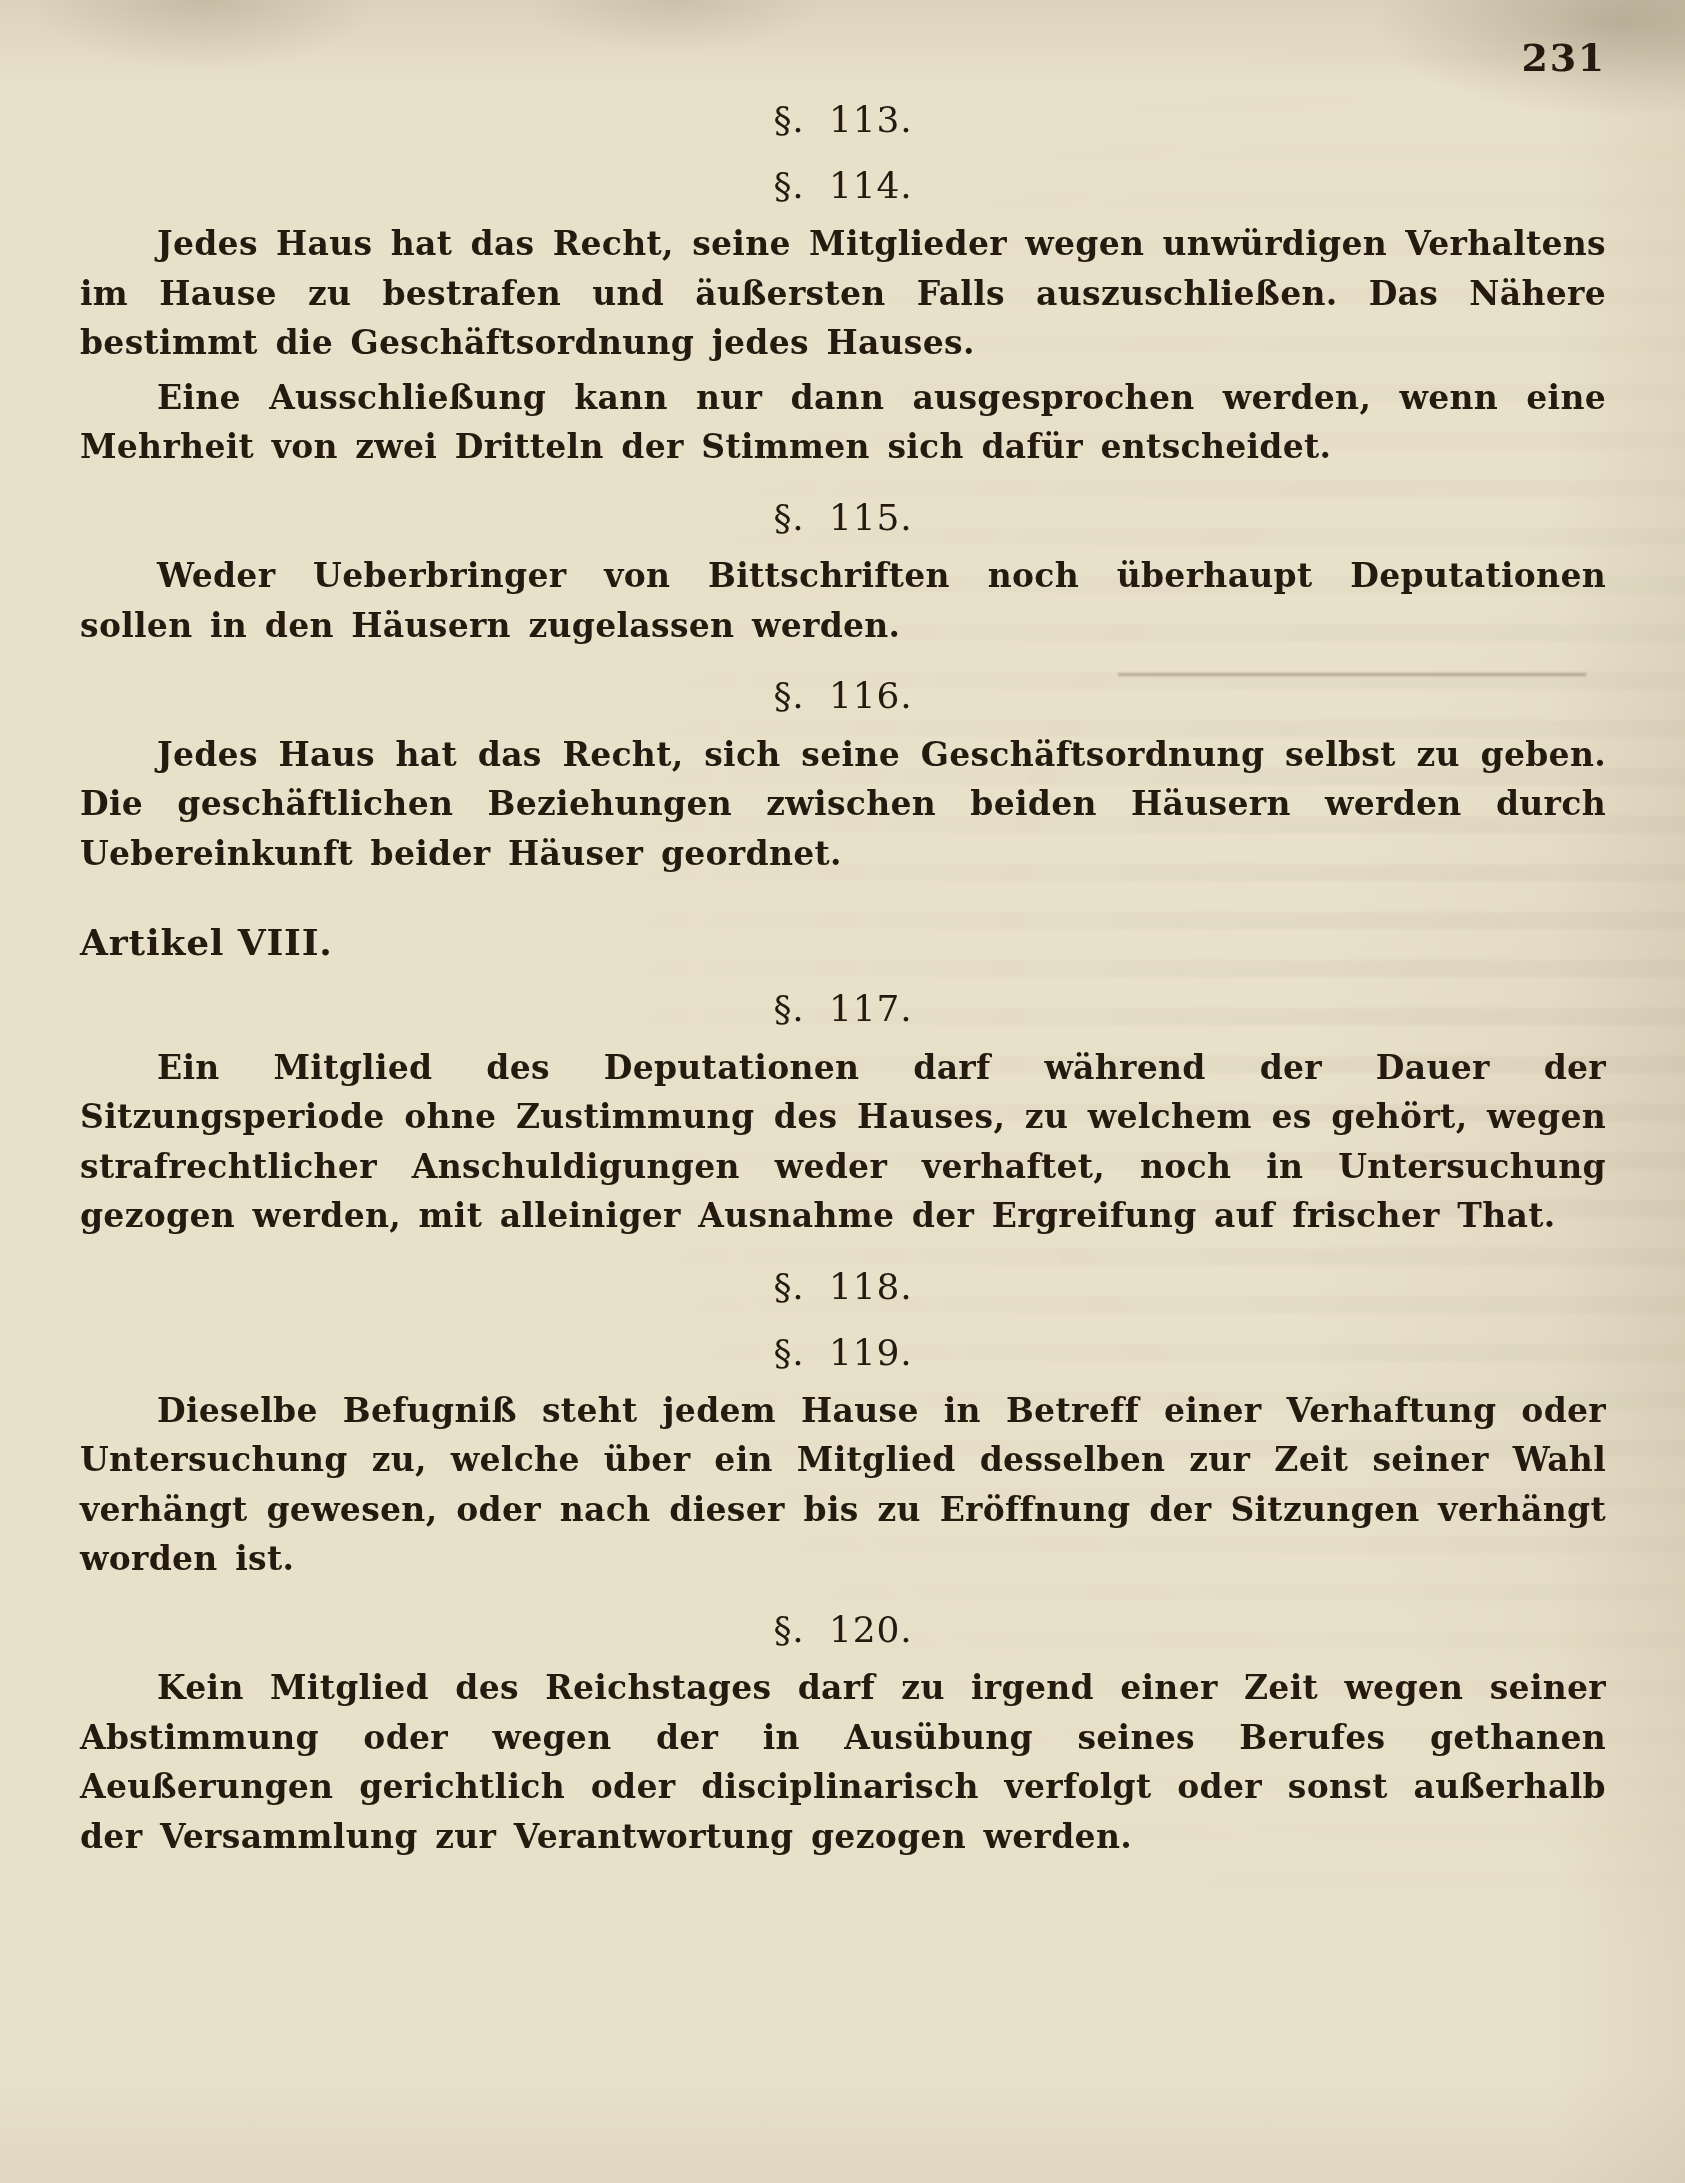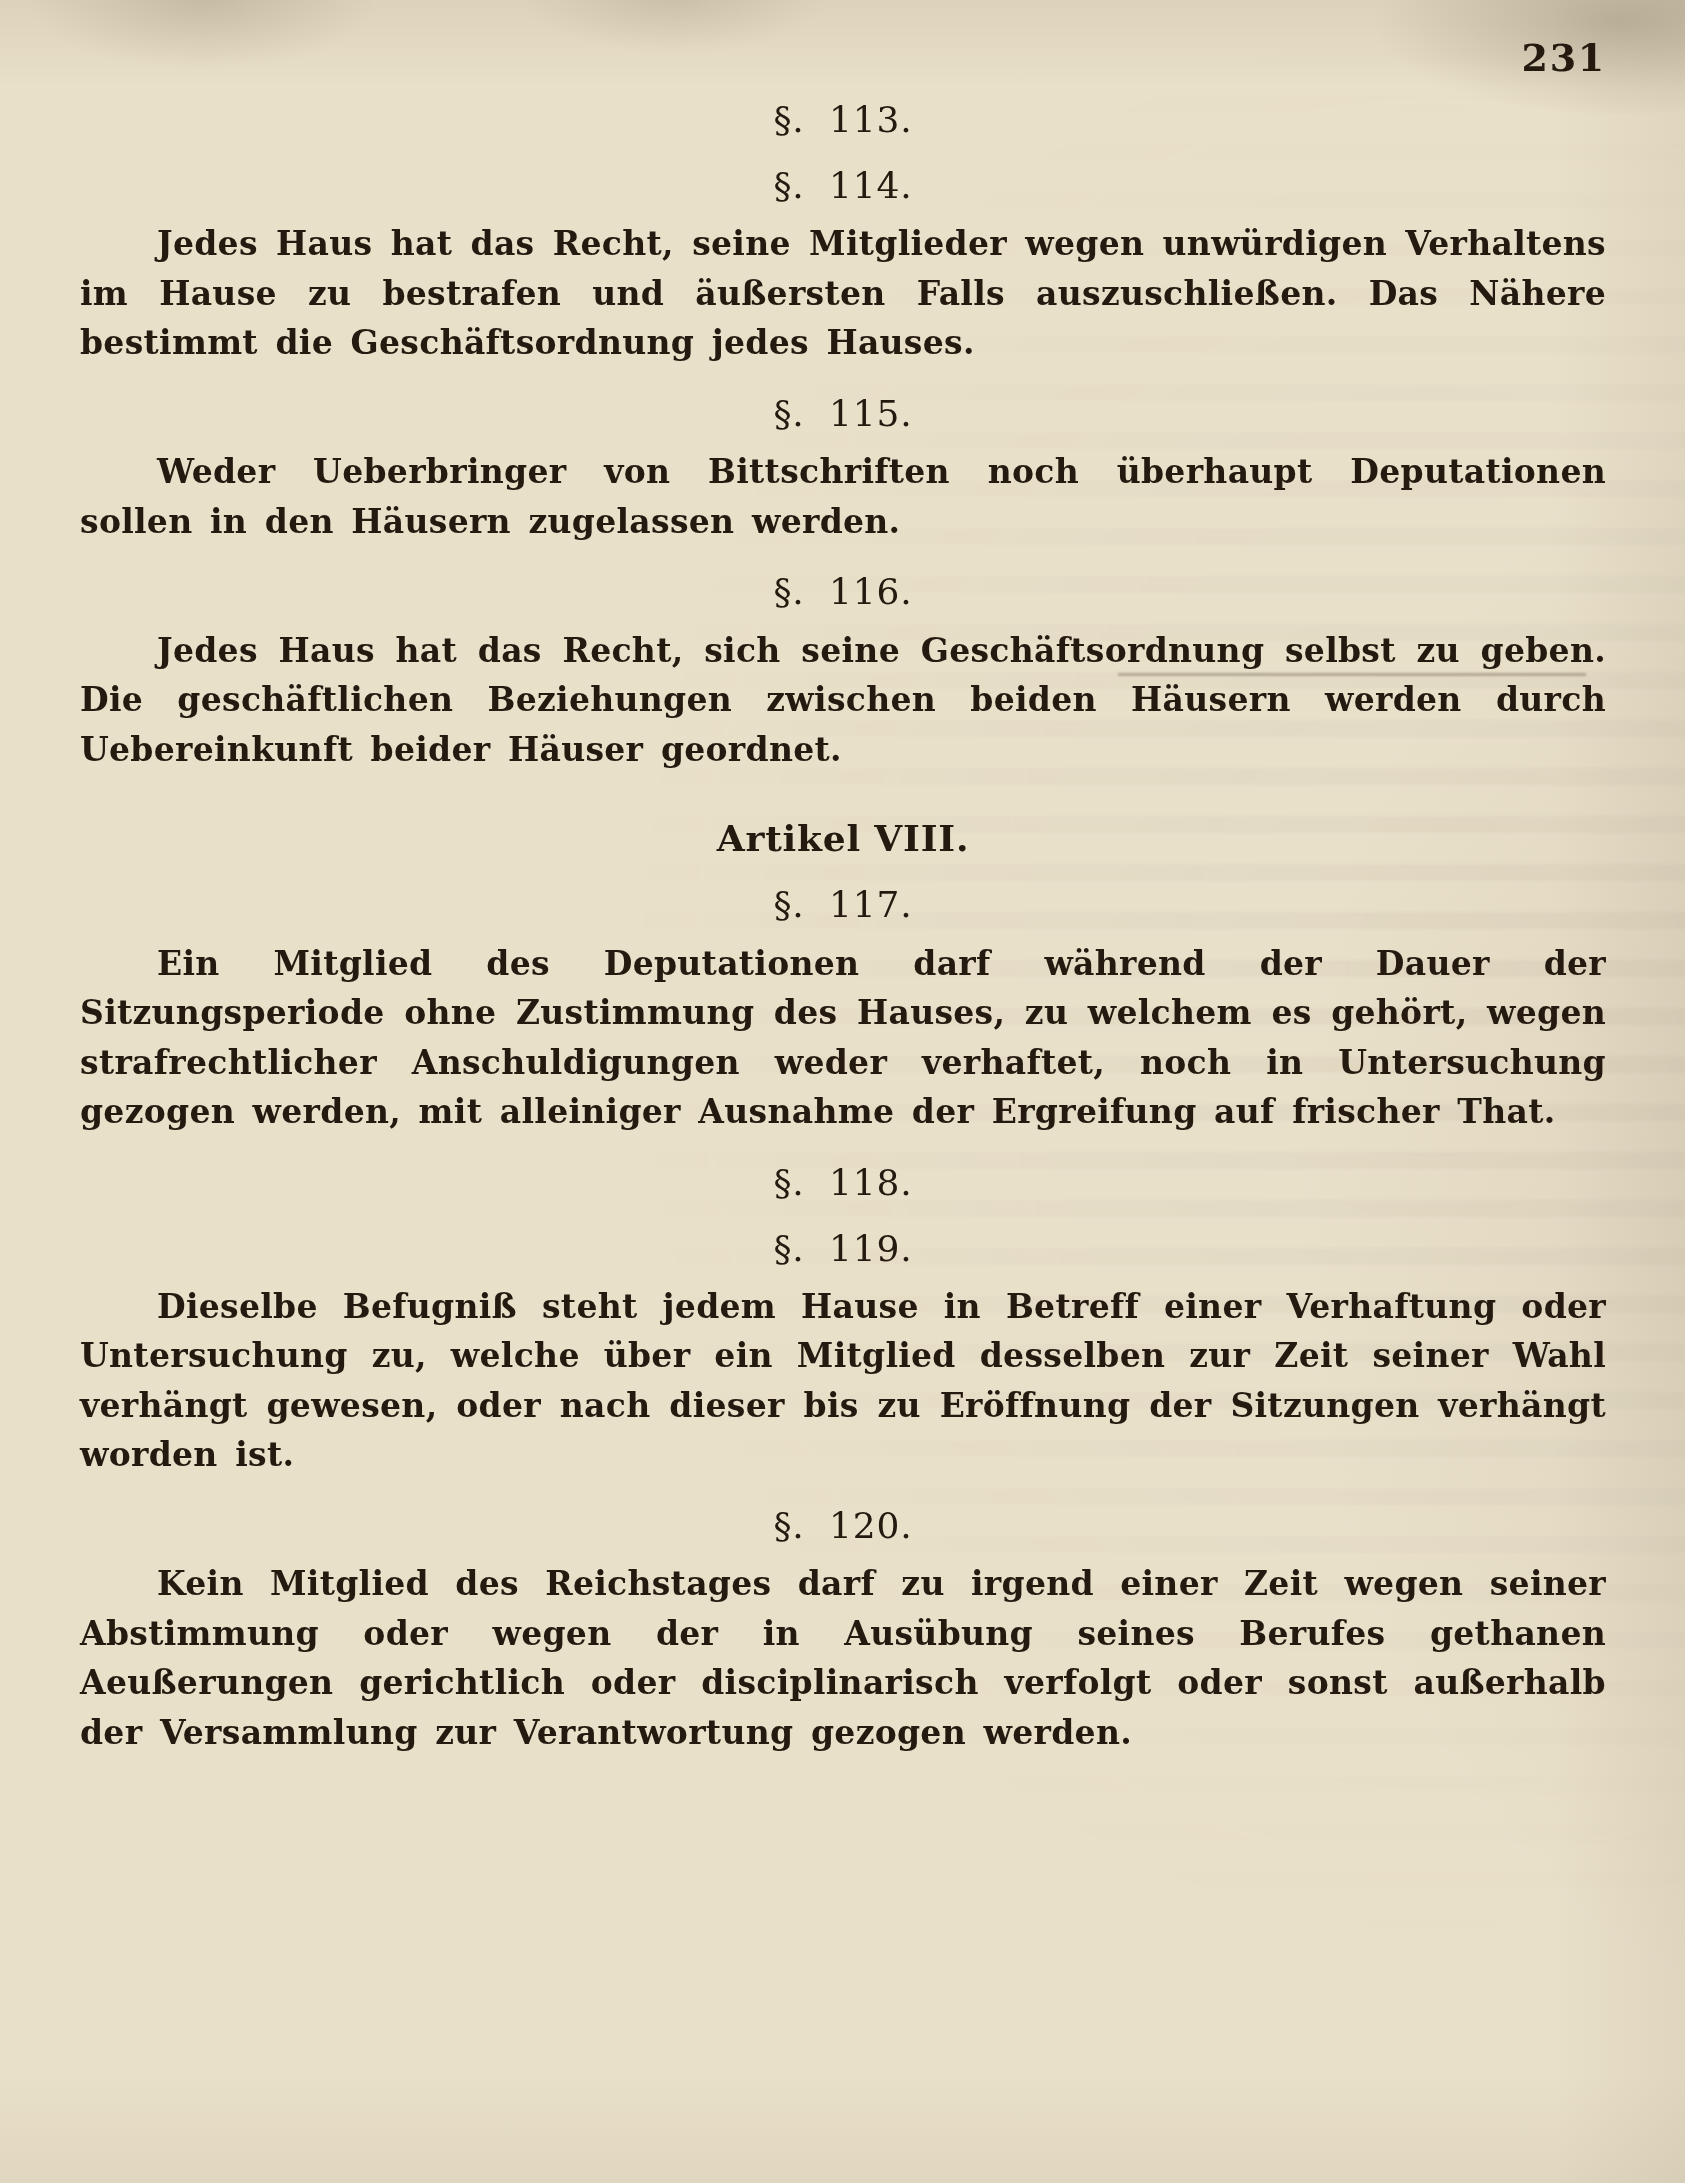--- a/index.html
+++ b/index.html
@@ -70,21 +70,21 @@
     font-size: 36px;
     font-weight: 400;
     white-space: pre;
     margin: 25px 0 13.4px 0;
     letter-spacing: 0.8px;
   }
   .content .heading:first-child {
     margin-top: 0;
   }
   .article {
-    text-align: center;
+    text-align: left;
     font-size: 36px;
     font-weight: 700;
     margin: 43px 0 11.7px 0;
     letter-spacing: 0.8px;
   }
   .paragraph {
     font-size: 33px;
     font-weight: 700;
     line-height: 1.5;
     text-align: justify;
@@ -98,20 +98,21 @@
 <body>
 
 <div class="page">
   <div class="ghost-layer"></div>
   <div class="ghost-rule"></div>
   <div class="page-number">231</div>
   <div class="content">
       <div class="heading">§.&nbsp;&nbsp;113.</div>
       <div class="heading">§.&nbsp;&nbsp;114.</div>
       <p class="paragraph">Jedes Haus hat das Recht, seine Mitglieder wegen unwürdigen Verhaltens im Hause zu bestrafen und äußersten Falls auszuschließen.  Das Nähere bestimmt die Geschäftsordnung jedes Hauses.</p>
+      <p class="paragraph">Eine Ausschließung kann nur dann ausgesprochen werden, wenn eine Mehrheit von zwei Dritteln der Stimmen sich dafür entscheidet.</p>
       <div class="heading">§.&nbsp;&nbsp;115.</div>
       <p class="paragraph">Weder Ueberbringer von Bittschriften noch überhaupt Deputationen sollen in den Häusern zugelassen werden.</p>
       <div class="heading">§.&nbsp;&nbsp;116.</div>
       <p class="paragraph">Jedes Haus hat das Recht, sich seine Geschäftsordnung selbst zu geben.  Die geschäftlichen Beziehungen zwischen beiden Häusern werden durch Uebereinkunft beider Häuser geordnet.</p>
       <div class="article">Artikel VIII.</div>
       <div class="heading">§.&nbsp;&nbsp;117.</div>
       <p class="paragraph">Ein Mitglied des Deputationen darf während der Dauer der Sitzungsperiode ohne Zustimmung des Hauses, zu welchem es gehört, wegen strafrechtlicher Anschuldigungen weder verhaftet, noch in Untersuchung gezogen werden, mit alleiniger Ausnahme der Ergreifung auf frischer That.</p>
       <div class="heading">§.&nbsp;&nbsp;118.</div>
       <div class="heading">§.&nbsp;&nbsp;119.</div>
       <p class="paragraph">Dieselbe Befugniß steht jedem Hause in Betreff einer Verhaftung oder Untersuchung zu, welche über ein Mitglied desselben zur Zeit seiner Wahl verhängt gewesen, oder nach dieser bis zu Eröffnung der Sitzungen verhängt worden ist.</p>

